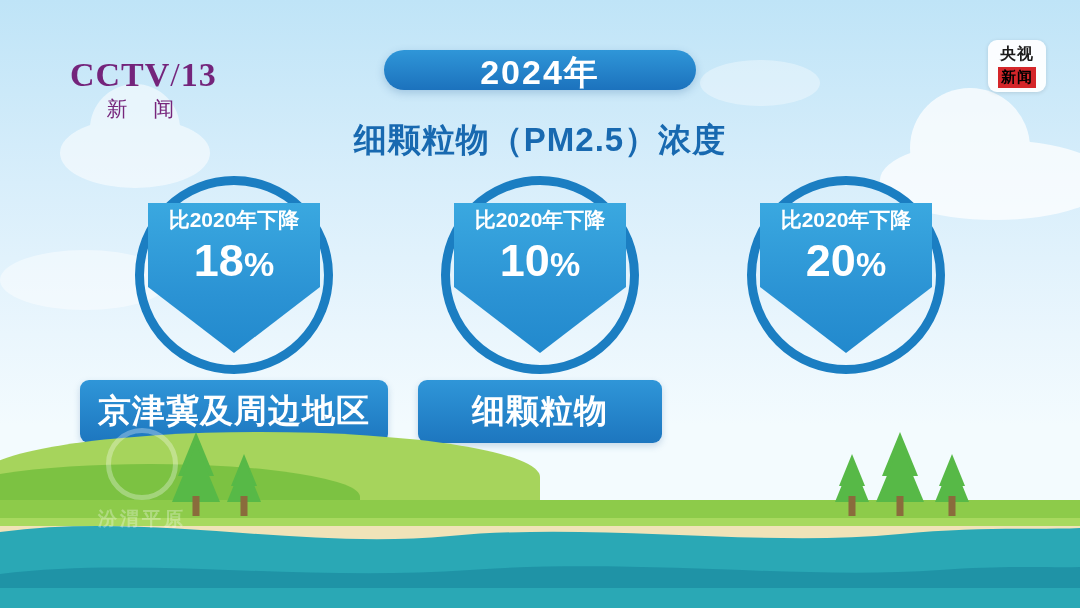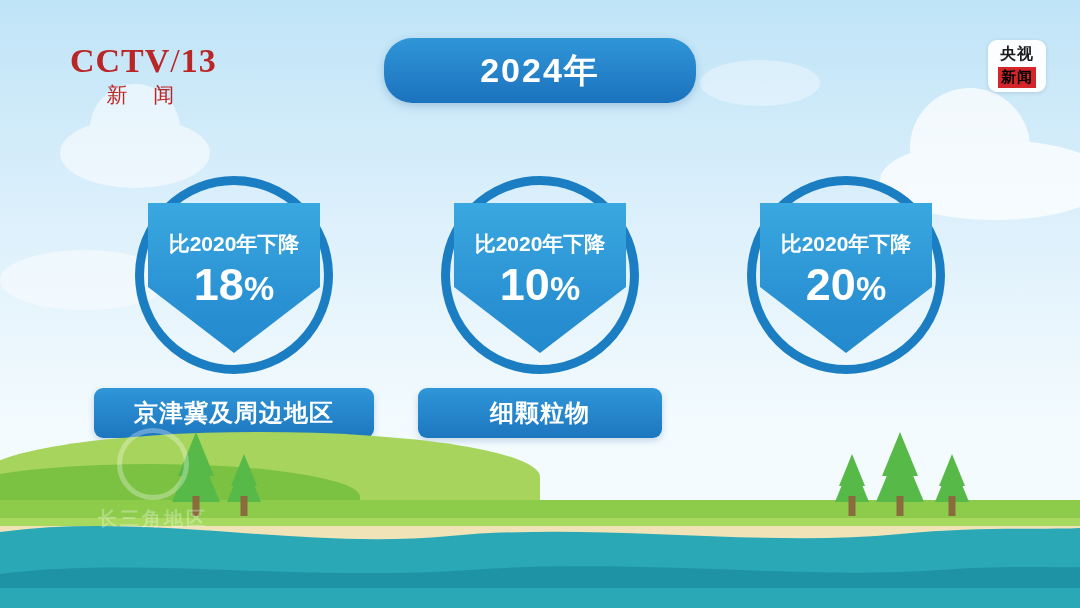--- a/index.html
+++ b/index.html
@@ -14,57 +14,57 @@
   
   .cloud{position:absolute;background:#ffffff;border-radius:50%;opacity:.85;}
   .cloud.c1{width:150px;height:70px;left:60px;top:118px;opacity:.55;}
   .cloud.c1:before{content:"";position:absolute;width:90px;height:90px;background:#fff;border-radius:50%;left:30px;top:-34px;}
   .cloud.c2{width:230px;height:80px;left:880px;top:140px;opacity:.75;}
   .cloud.c2:before{content:"";position:absolute;width:120px;height:120px;background:#fff;border-radius:50%;left:30px;top:-52px;}
   .cloud.c3{width:170px;height:60px;left:0px;top:250px;opacity:.45;}
   .cloud.c4{width:120px;height:46px;left:700px;top:60px;opacity:.35;}
 
   
-  .cctv{position:absolute;left:70px;top:42px;color:#b91c1c;letter-spacing:1px;opacity:.95;}
+  .cctv{position:absolute;left:70px;top:56px;color:#701a75;letter-spacing:1px;opacity:.95;}
   .cctv .main{font-size:34px;font-weight:bold;font-family:"Liberation Serif",serif;}
   .cctv .sub{font-size:21px;letter-spacing:10px;text-align:center;margin-top:1px;margin-left:4px;}
   .cctv .slash{font-weight:normal;}
 
   
   .badge{position:absolute;right:34px;top:40px;width:58px;height:52px;background:rgba(255,255,255,.92);
          border-radius:9px;display:flex;flex-direction:column;align-items:center;justify-content:center;gap:2px;
          box-shadow:0 1px 4px rgba(0,0,0,.12);}
   .badge .l1{font-size:16px;color:#1a1a1a;font-weight:bold;letter-spacing:1px;}
   .badge .l2{font-size:15px;color:#000000;background:#d4262a;font-weight:bold;letter-spacing:1px;padding:1px 3px;border-radius:0;}
 
   
-  .title-pill{position:absolute;left:50%;transform:translateX(-50%);top:38px;
-      width:312px;height:65px;border-radius:28px;
+  .title-pill{position:absolute;left:50%;transform:translateX(-50%);top:50px;
+      width:312px;height:40px;border-radius:28px;
       background:linear-gradient(180deg,#2f96d8 0%,#1c72bd 100%);
-      display:flex;align-items:center;justify-content:center;
+      display:flex;justify-content:center;
       box-shadow:0 3px 8px rgba(30,90,150,.25);}
   .title-pill span{color:#ffffff;font-size:34px;font-weight:bold;letter-spacing:2px;}
   .subtitle{position:absolute;left:50%;transform:translateX(-50%);top:118px;
       color:#1869b0;font-size:33px;font-weight:bold;letter-spacing:1px;white-space:nowrap;}
 
   
   .cards{position:absolute;top:176px;left:0;width:100%;display:flex;justify-content:center;gap:66px;}
   .card{width:240px;position:relative;display:flex;flex-direction:column;align-items:center;}
   .ring{width:198px;height:198px;border-radius:50%;border:9px solid #1b7ec2;box-sizing:border-box;position:relative;}
   .arrow{position:absolute;left:50%;top:18px;transform:translateX(-50%);
          width:172px;height:150px;
          background:linear-gradient(180deg,#3aa8e0 0%,#2b93d4 60%,#2289cd 100%);
          clip-path:polygon(0 0,100% 0,100% 56%,50% 100%,0 56%);
-         display:flex;flex-direction:column;align-items:center;padding-top:27px;box-sizing:border-box;}
+         display:flex;flex-direction:column;align-items:center;padding-top:3px;box-sizing:border-box;}
   .arrow .cmp{color:#ffffff;font-size:21px;font-weight:bold;letter-spacing:0px;white-space:nowrap;}
   .arrow .pct{color:#ffffff;font-size:45px;font-weight:bold;line-height:1;margin-top:4px;}
   .arrow .pct .sym{font-size:34px;}
-  .label{margin-top:14px;min-width:208px;padding:9px 18px;border-radius:9px;
+  .label{margin-top:6px;min-width:208px;padding:9px 18px;border-radius:9px;
          background:linear-gradient(180deg,#2f96d8 0%,#1d76bf 100%);
-         color:#fff;font-size:24px;font-weight:bold;text-align:center;letter-spacing:1px;white-space:nowrap;
+         color:#fff;font-size:33px;font-weight:bold;text-align:center;letter-spacing:1px;white-space:nowrap;
          box-shadow:0 3px 7px rgba(30,90,150,.22);}
   .card.wide .label{min-width:244px;}
 
   
   .land{position:absolute;left:0;bottom:0;width:100%;height:205px;}
   .hill-back{position:absolute;left:-20px;bottom:86px;width:560px;height:90px;
       background:#a6d45c;border-radius:100% 100% 0 0 / 100% 100% 0 0;}
   .hill-front{position:absolute;left:-60px;bottom:78px;width:420px;height:66px;
       background:#7cc242;border-radius:100% 100% 0 0 / 100% 100% 0 0;}
   .grass{position:absolute;left:0;bottom:74px;width:100%;height:34px;background:#8dcb4a;}
@@ -104,20 +104,21 @@
   </div>
 
   <div class="badge">
     <div class="l1">央视</div>
     <div class="l2">新闻</div>
   </div>
 
   <div class="title-pill">
     <span>2024年</span>
   </div>
+  <div class="subtitle">细颗粒物（PM2.5）浓度</div>
 
   <div class="cards">
 
     <div class="card wide">
       <div class="ring">
         <div class="arrow">
           <div class="cmp">比2020年下降</div>
           <div class="pct"><span>18</span><span class="sym">%</span></div>
         </div>
       </div>
@@ -182,17 +183,17 @@
     <svg class="wave" style="bottom:58px;" viewBox="0 0 1080 40" preserveAspectRatio="none">
       <path d="M0,22 C150,2 300,40 450,26 C600,12 760,38 900,24 C980,16 1040,20 1080,18 L1080,40 L0,40 Z" fill="#2aa8b5"></path>
     </svg>
     <div class="water"></div>
     <svg class="wave" style="bottom:20px;" viewBox="0 0 1080 40" preserveAspectRatio="none">
       <path d="M0,26 C140,8 300,34 470,22 C640,10 800,32 940,22 C1010,17 1050,20 1080,19 L1080,40 L0,40 Z" fill="#1f93a6"></path>
     </svg>
 
     <div class="wm">
       <div class="ring2"></div>
-      <div class="txt">长三角地区</div>
+      <div class="txt">汾渭平原</div>
     </div>
   </div>
 
 </div>
 
 </body></html>

